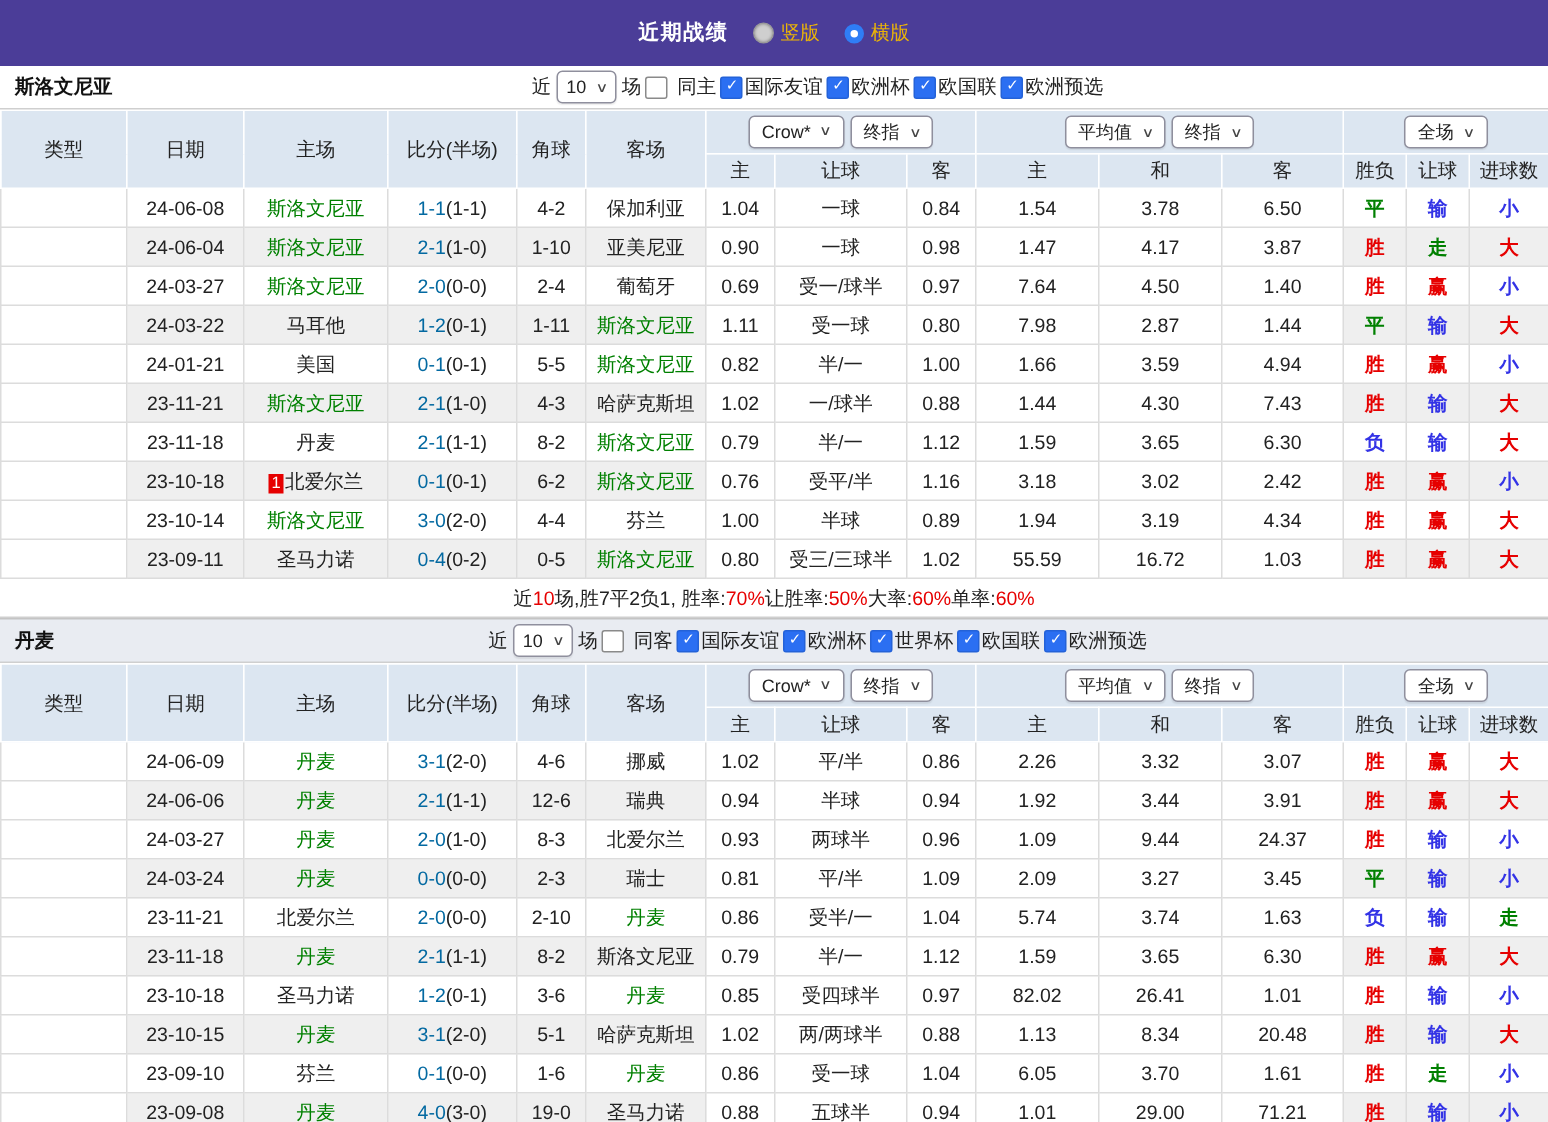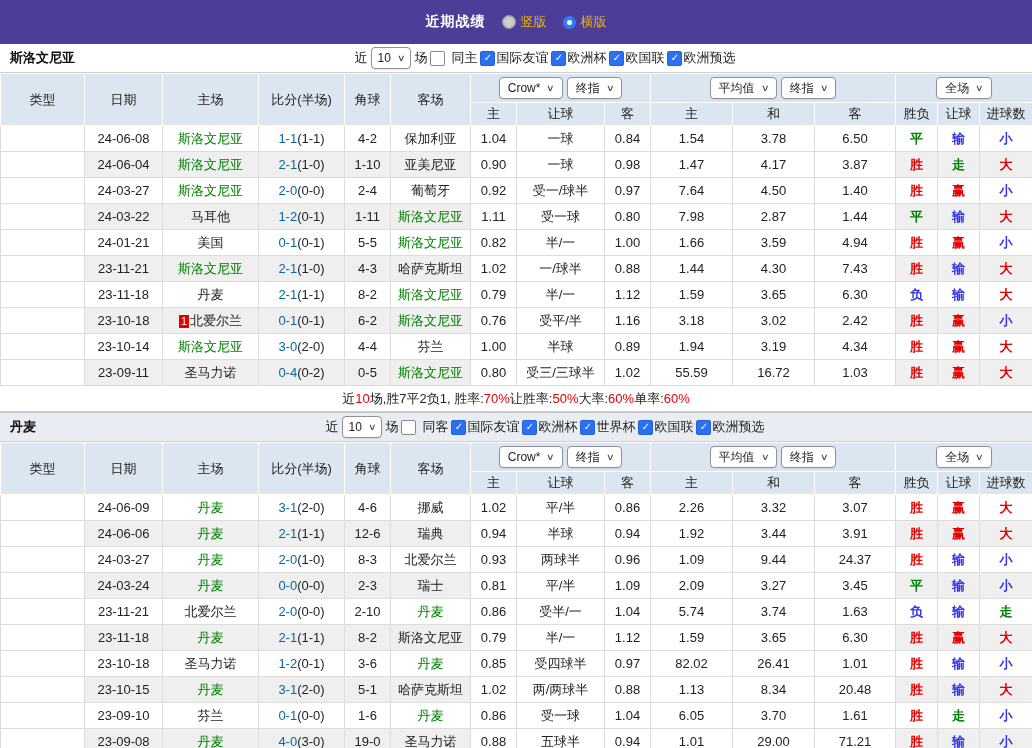--- a/index.html
+++ b/index.html
@@ -191,21 +191,21 @@
         <td class="res"><span class="rs g">走</span></td>
         <td class="res"><span class="rs r">大</span></td>
       </tr>
       <tr>
         <td class="league lg-b">国际友谊</td>
         <td class="date">24-03-27</td>
         <td class="team"><span class="self">斯洛文尼亚</span></td>
         <td class="score"><span class="score-main">2-0</span><span class="score-half">(0-0)</span></td>
         <td class="corner">2-4</td>
         <td class="team"><span class="opp">葡萄牙</span></td>
-        <td class="crow">0.92</td>
+        <td class="crow">0.69</td>
         <td class="crow">受一/球半</td>
         <td class="crow">0.97</td>
         <td class="avg">7.64</td>
         <td class="avg">4.50</td>
         <td class="avg">1.40</td>
         <td class="res"><span class="rs r">胜</span></td>
         <td class="res"><span class="rs r">赢</span></td>
         <td class="res"><span class="rs b">小</span></td>
       </tr>
       <tr class="even">

